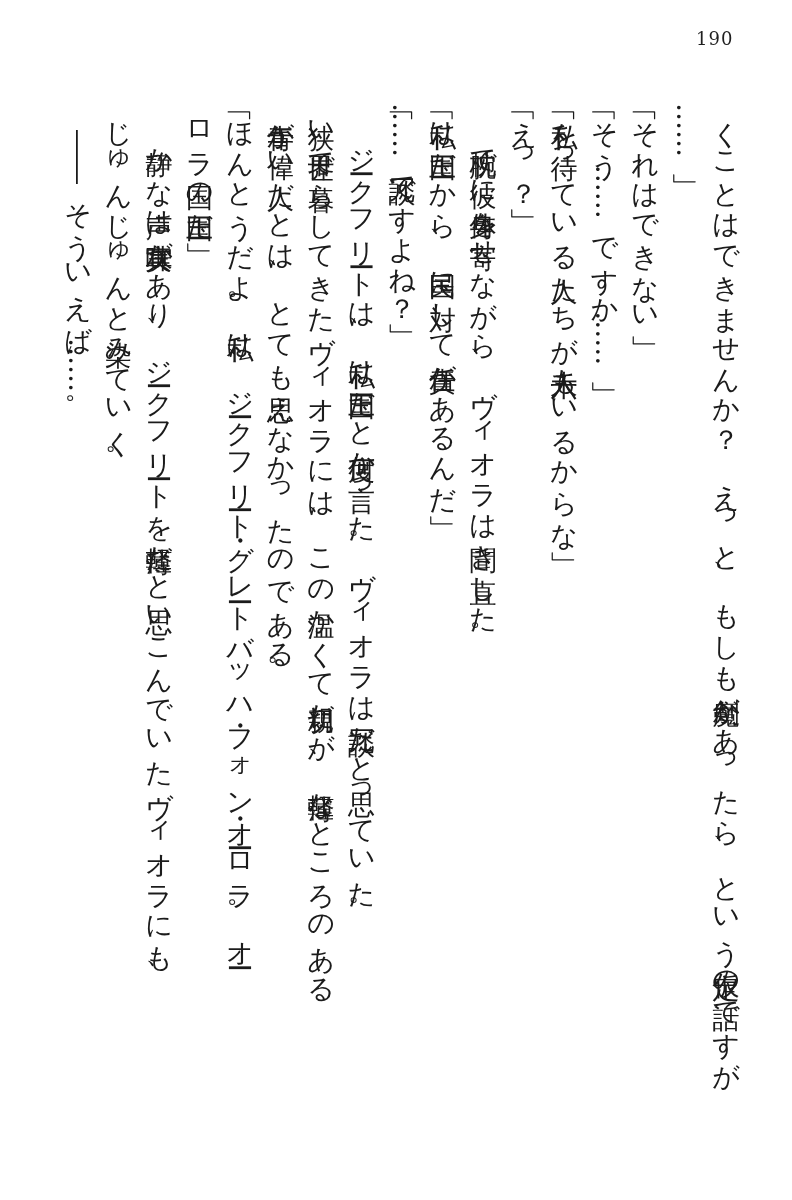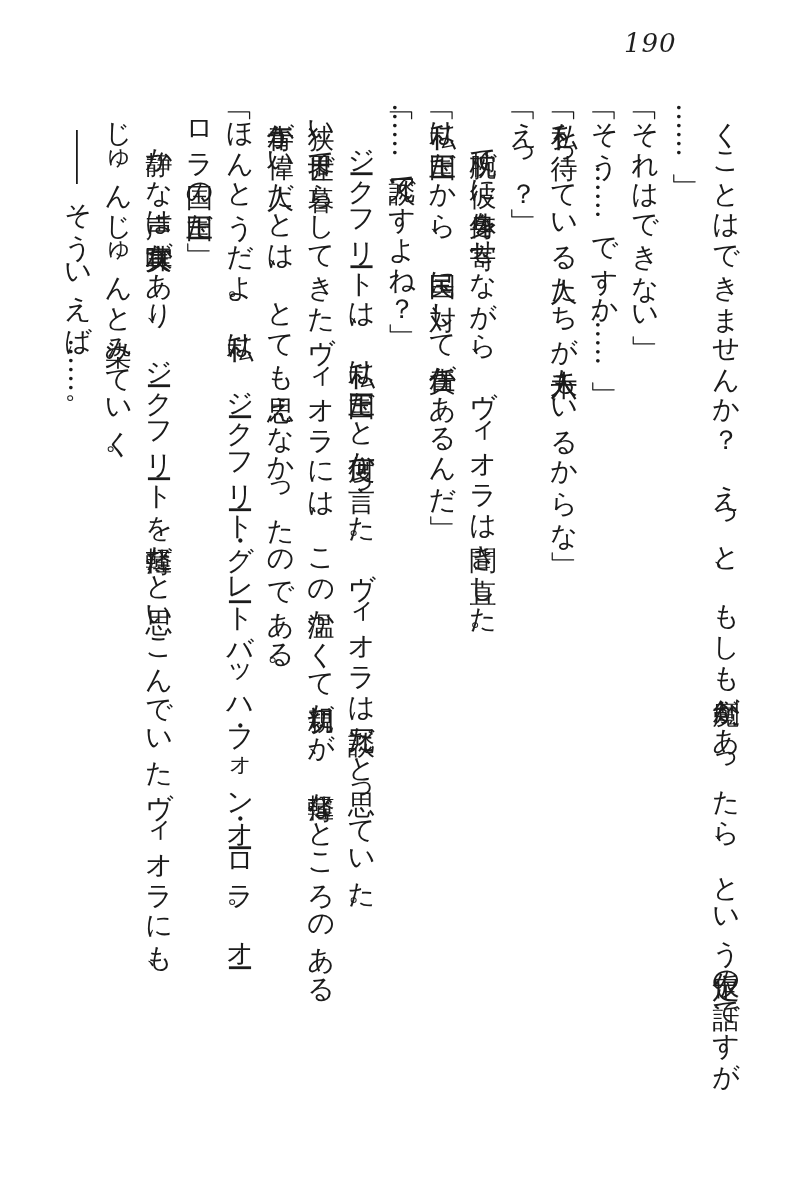--- a/index.html
+++ b/index.html
@@ -11,23 +11,22 @@
     position: relative;
     width: 792px;
     height: 1200px;
     background: #ffffff;
     overflow: hidden;
     font-family: "DejaVu Serif", "Liberation Serif", serif;
   }
   .page-number {
     position: absolute;
     top: 28px;
-    left: 624px;
-    font-size: 26px;
-    font-style: italic;
+    left: 696px;
+    font-size: 18px;
     color: #1f1f1f;
     letter-spacing: 1px;
   }
   .text-area {
     position: absolute;
     top: 103px;
     right: 46px;
     height: 1062px;
     writing-mode: vertical-rl;
     text-orientation: mixed;

